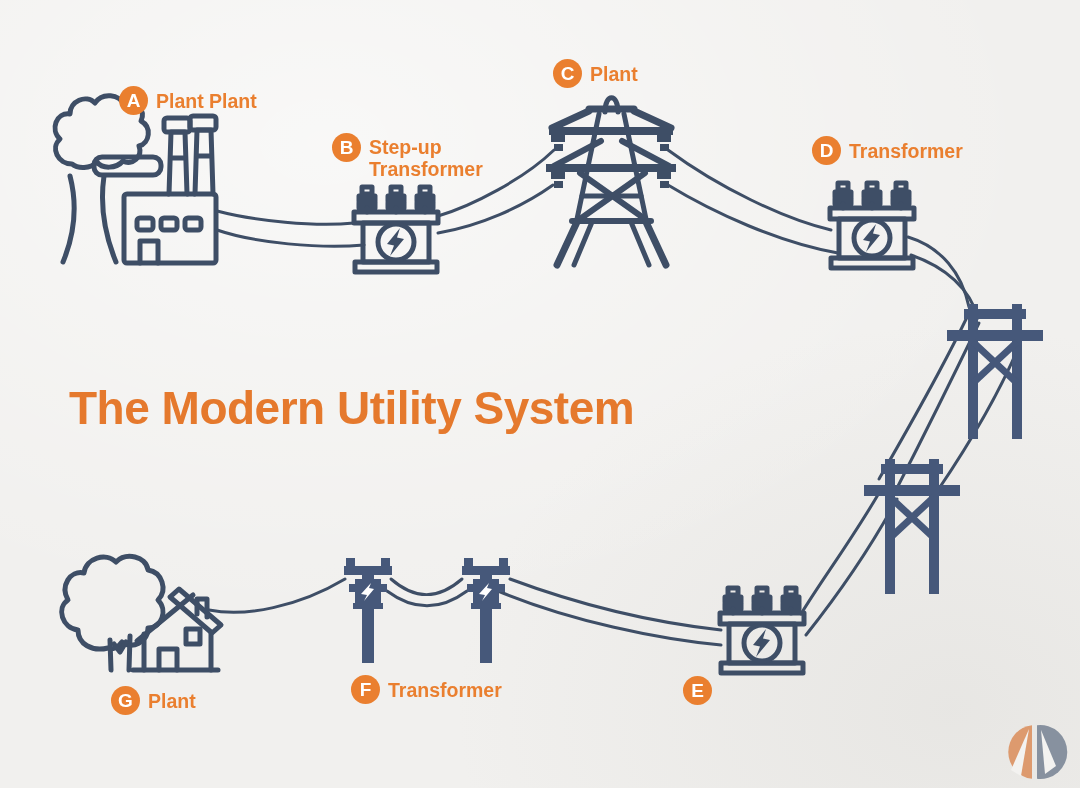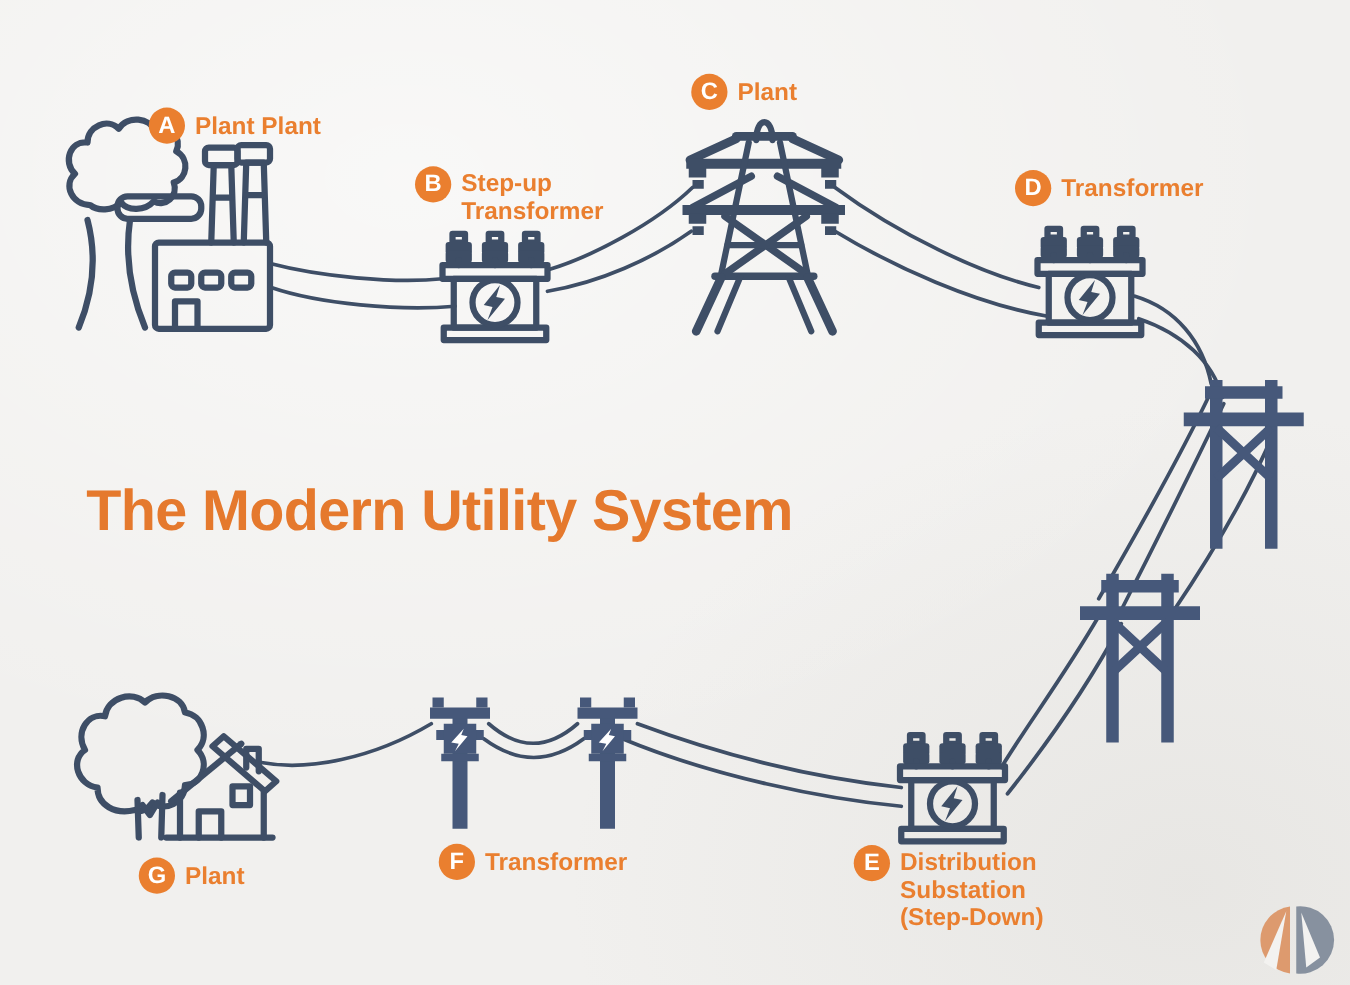--- a/index.html
+++ b/index.html
@@ -222,25 +222,20 @@
     <span class="label-text">Plant</span>
   </div>
 
   <div class="node-label" style="left:812px;top:136px;">
     <span class="badge">D</span>
     <span class="label-text">Transformer</span>
   </div>
 
   <div class="node-label multi" style="left:683px;top:676px;">
     <span class="badge">E</span>
-    <span class="label-text">
-      <span style="display:block">Distribution</span>
-      <span style="display:block">Substation</span>
-      <span style="display:block">(Step-Down)</span>
-    </span>
   </div>
 
   <div class="node-label" style="left:351px;top:675px;">
     <span class="badge">F</span>
     <span class="label-text">Transformer</span>
   </div>
 
   <div class="node-label" style="left:111px;top:686px;">
     <span class="badge">G</span>
     <span class="label-text">Plant</span>

